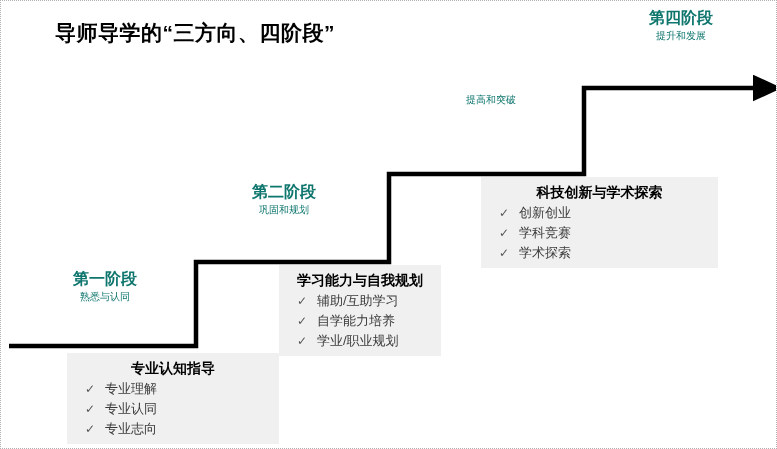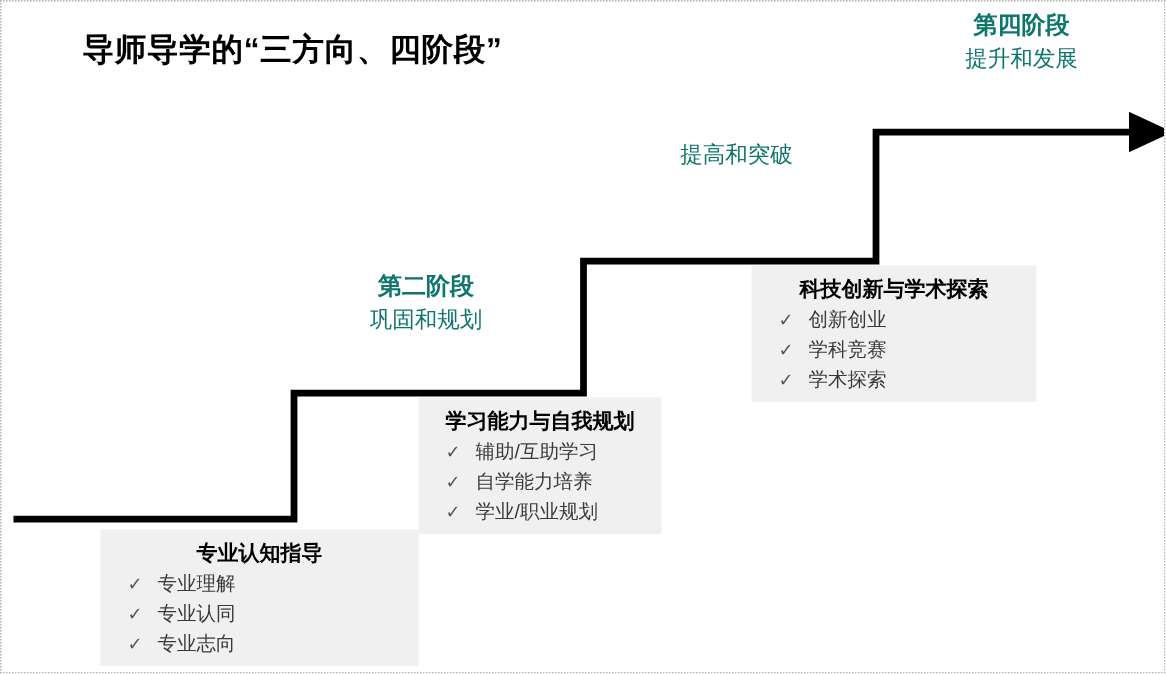--- a/index.html
+++ b/index.html
@@ -43,21 +43,21 @@
     white-space: nowrap;
   }
   .stage-label .stage-name {
     display: block;
     font-size: 16px;
     font-weight: bold;
     line-height: 1.35;
   }
   .stage-label .stage-desc {
     display: block;
-    font-size: 15px;
+    font-size: 10px;
     font-weight: normal;
     line-height: 1.45;
   }
   #stage1-label { left: 16px;  top: 267px; width: 176px; }
   #stage2-label { left: 195px; top: 180px; width: 176px; }
   #stage3-label { left: 402px; top: 92px;  width: 176px; }
   #stage4-label { left: 592px; top: 6px;   width: 176px; }
 
   .detail-box {
     position: absolute;
@@ -88,38 +88,42 @@
     min-width: 22px;
     text-align: left;
     padding-left: 10px;
     color: #555555;
     font-size: 12px;
   }
   .detail-box li .item-text { display: inline-block; padding-left: 8px; }
 
   #box1 { left: 66px;  top: 352px; width: 212px; }
   #box2 { left: 278px; top: 264px; width: 162px; }
-  #box3 { left: 500px; top: 176px; width: 190px; }
+  #box3 { left: 480px; top: 176px; width: 237px; }
 </style>
 </head>
 <body>
 
 <div id="canvas">
 
   <div id="title">导师导学的“三方向、四阶段”</div>
 
   <svg class="stair-svg" viewBox="0 0 777 449" xmlns="http://www.w3.org/2000/svg">
     <defs>
       <marker id="arrowhead" markerWidth="7" markerHeight="7" refX="1.2" refY="3" orient="auto" markerUnits="strokeWidth">
         <path d="M0,0 L6.5,3 L0,6 z" fill="#000000"></path>
       </marker>
     </defs>
     <path d="M 8,345 L 195,345 L 195,261 L 388,261 L 388,173 L 583,173 L 583,87 L 757,87" fill="none" stroke="#000000" stroke-width="4.5" stroke-linejoin="miter" stroke-linecap="butt" marker-end="url(#arrowhead)"></path>
   </svg>
 
+  <div class="stage-label" id="stage1-label">
+    <span class="stage-name">第一阶段</span>
+    <span class="stage-desc">熟悉与认同</span>
+  </div>
 
   <div class="stage-label" id="stage2-label">
     <span class="stage-name">第二阶段</span>
     <span class="stage-desc">巩固和规划</span>
   </div>
 
   <div class="stage-label" id="stage3-label">
     <span class="stage-desc">提高和突破</span>
   </div>
 

